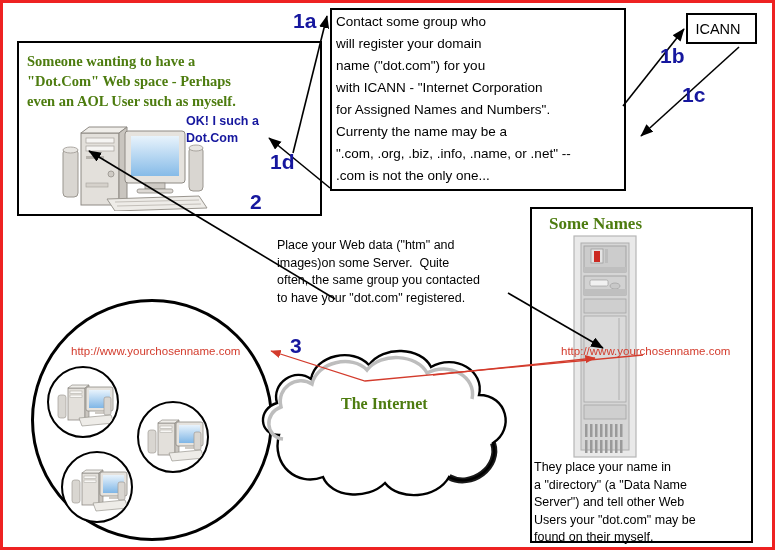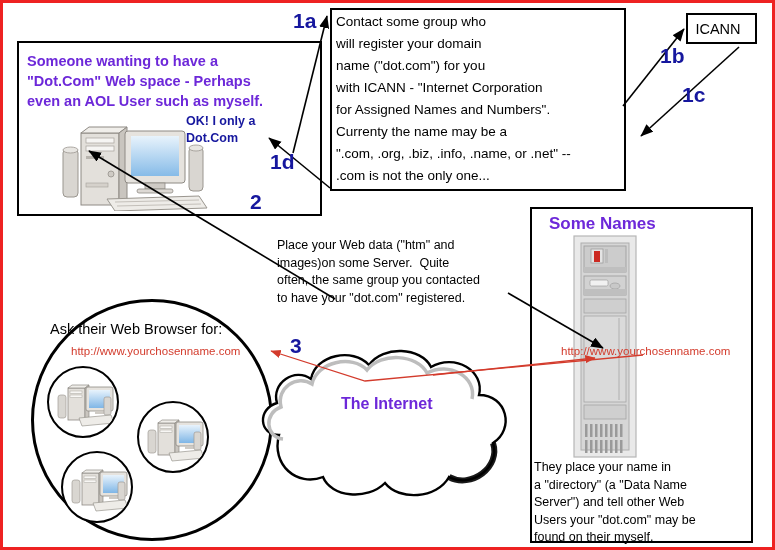--- a/index.html
+++ b/index.html
@@ -22,23 +22,23 @@
   
   .framebox {
     position: absolute;
     border: 2px solid #000000;
     background: #ffffff;
     box-sizing: border-box;
   }
 
   
   .txt-bold {
-    font-family: Liberation Sans, sans-serif;
+    font-family: Liberation Serif, serif;
     font-weight: bold;
-    color: #6d28d9;
+    color: #4d7c0f;
     white-space: pre;
   }
   .txt-plain {
     font-family: "Liberation Sans", sans-serif;
     color: #000000;
     white-space: pre;
   }
   .blue-label {
     font-family: "Liberation Sans", sans-serif;
     font-weight: bold;
@@ -184,21 +184,21 @@
 
       <rect x="140" y="34" width="14" height="44" rx="4" fill="#d9d6d1" stroke="#9a968f" stroke-width="1"></rect>
       <ellipse cx="147" cy="35" rx="7" ry="3" fill="#e8e6e2" stroke="#9a968f" stroke-width="0.8"></ellipse>
 
       <polygon points="58,86 150,83 158,95 66,98" fill="#eeece8" stroke="#9a968f" stroke-width="1"></polygon>
       <line x1="66" y1="89" x2="150" y2="87" stroke="#c4c0ba" stroke-width="1"></line>
       <line x1="68" y1="93" x2="152" y2="91" stroke="#c4c0ba" stroke-width="1"></line>
     </svg>
   </div>
 
-  <div class="abs" id="user-bubble" style="white-space:pre;">OK! I only a
+  <div class="abs" id="user-bubble" style="white-space:pre;">OK! I such a
 Dot.Com</div>
 
   <div class="framebox" id="box-contact"></div>
   <div class="abs txt-plain" id="contact-text">Contact some group who
 will register your domain
 name ("dot.com") for you
 with ICANN - "Internet Corporation
 for Assigned Names and Numbers".
 Currenty the name may be a
 ".com, .org, .biz, .info, .name, or .net" --
@@ -260,21 +260,20 @@
   <div class="abs red-url" id="server-url">http://www.yourchosenname.com</div>
 
   <div class="abs txt-plain" id="server-note">They place your name in
 a "directory" (a "Data Name
 Server") and tell other Web
 Users your "dot.com" may be
 found on their myself.</div>
 
   <div class="abs" id="browser-circle"></div>
 
-  <div class="abs txt-plain" id="ask-label">Ask their Web Browser for:</div>
 
   <div class="abs red-url" id="client-url">http://www.yourchosenname.com</div>
 
   <div class="pc-circle" id="pc-a">
     <svg viewBox="0 0 72 72" width="72" height="72">
       <rect x="9" y="27" width="8" height="23" rx="2.5" fill="#d9d6d1" stroke="#a09c96" stroke-width="0.7"></rect>
       <rect x="19" y="20" width="17" height="32" fill="#e3e0db" stroke="#8e8a84" stroke-width="0.8"></rect>
       <polygon points="19,20 23,17 40,17 36,20" fill="#f0eeea" stroke="#8e8a84" stroke-width="0.7"></polygon>
       <polygon points="36,20 40,17 40,49 36,52" fill="#c9c5bf" stroke="#8e8a84" stroke-width="0.7"></polygon>
       <rect x="21" y="23" width="12" height="2.5" fill="#f8f7f5" stroke="#aaa6a0" stroke-width="0.5"></rect>

